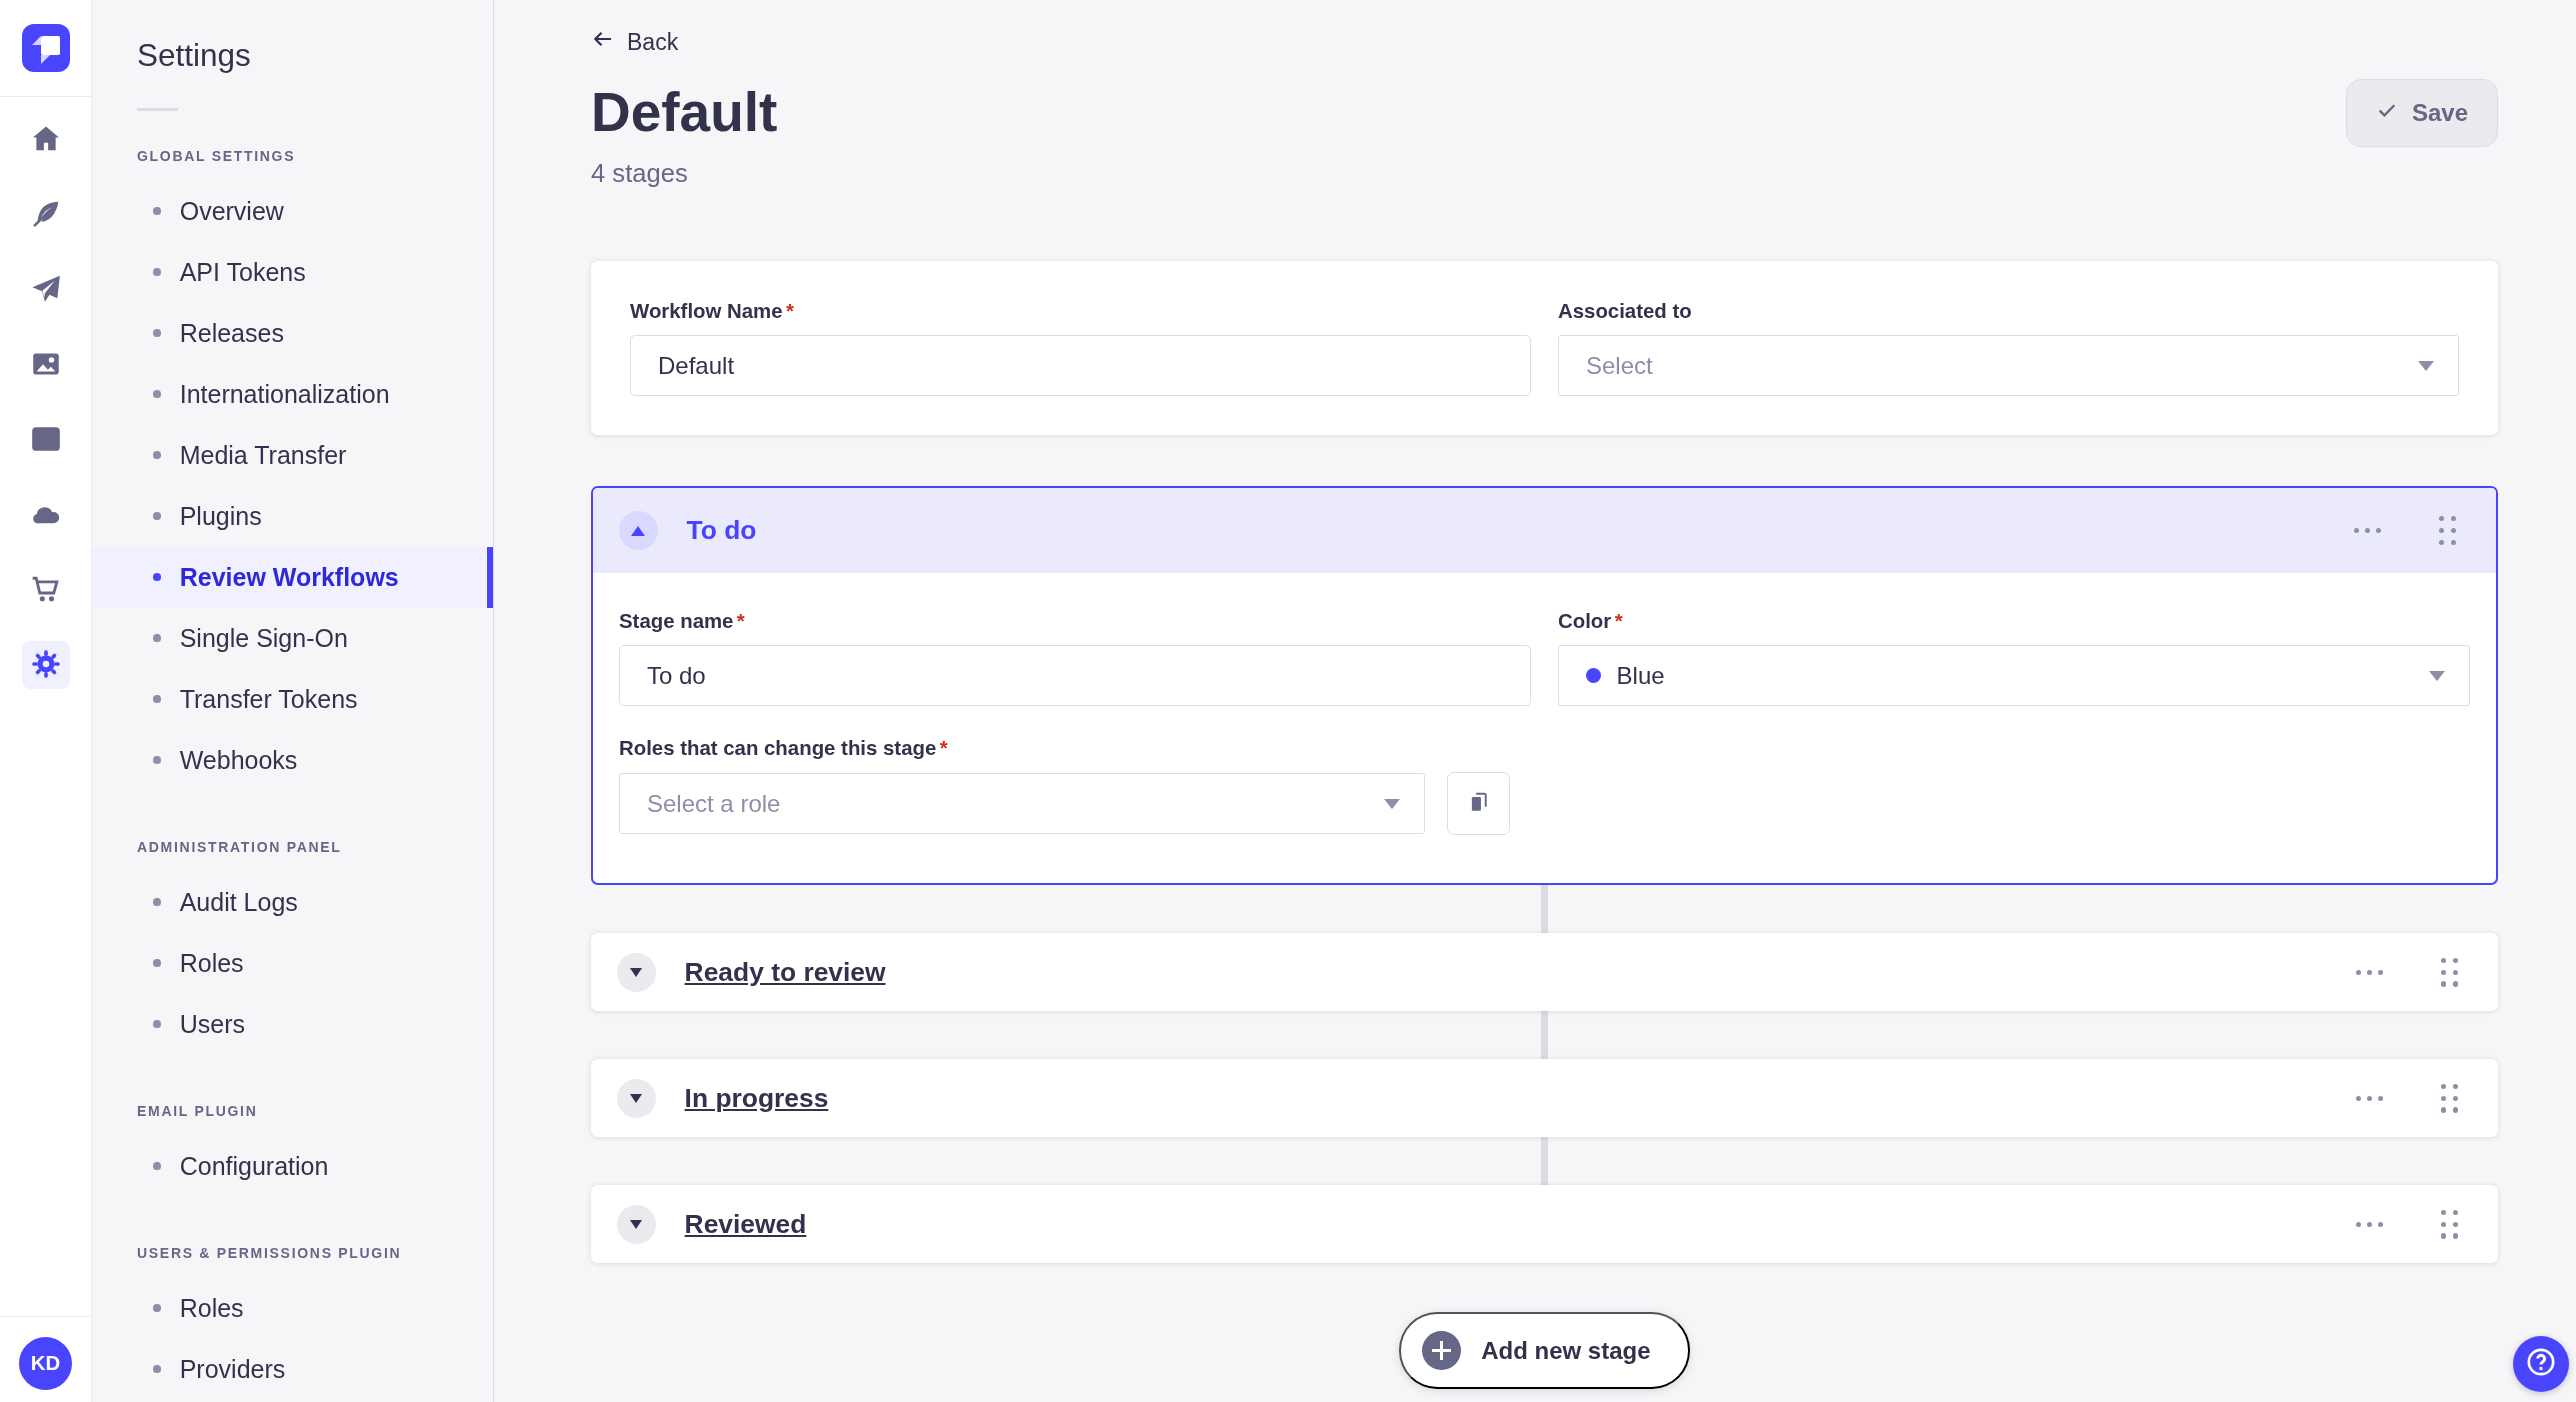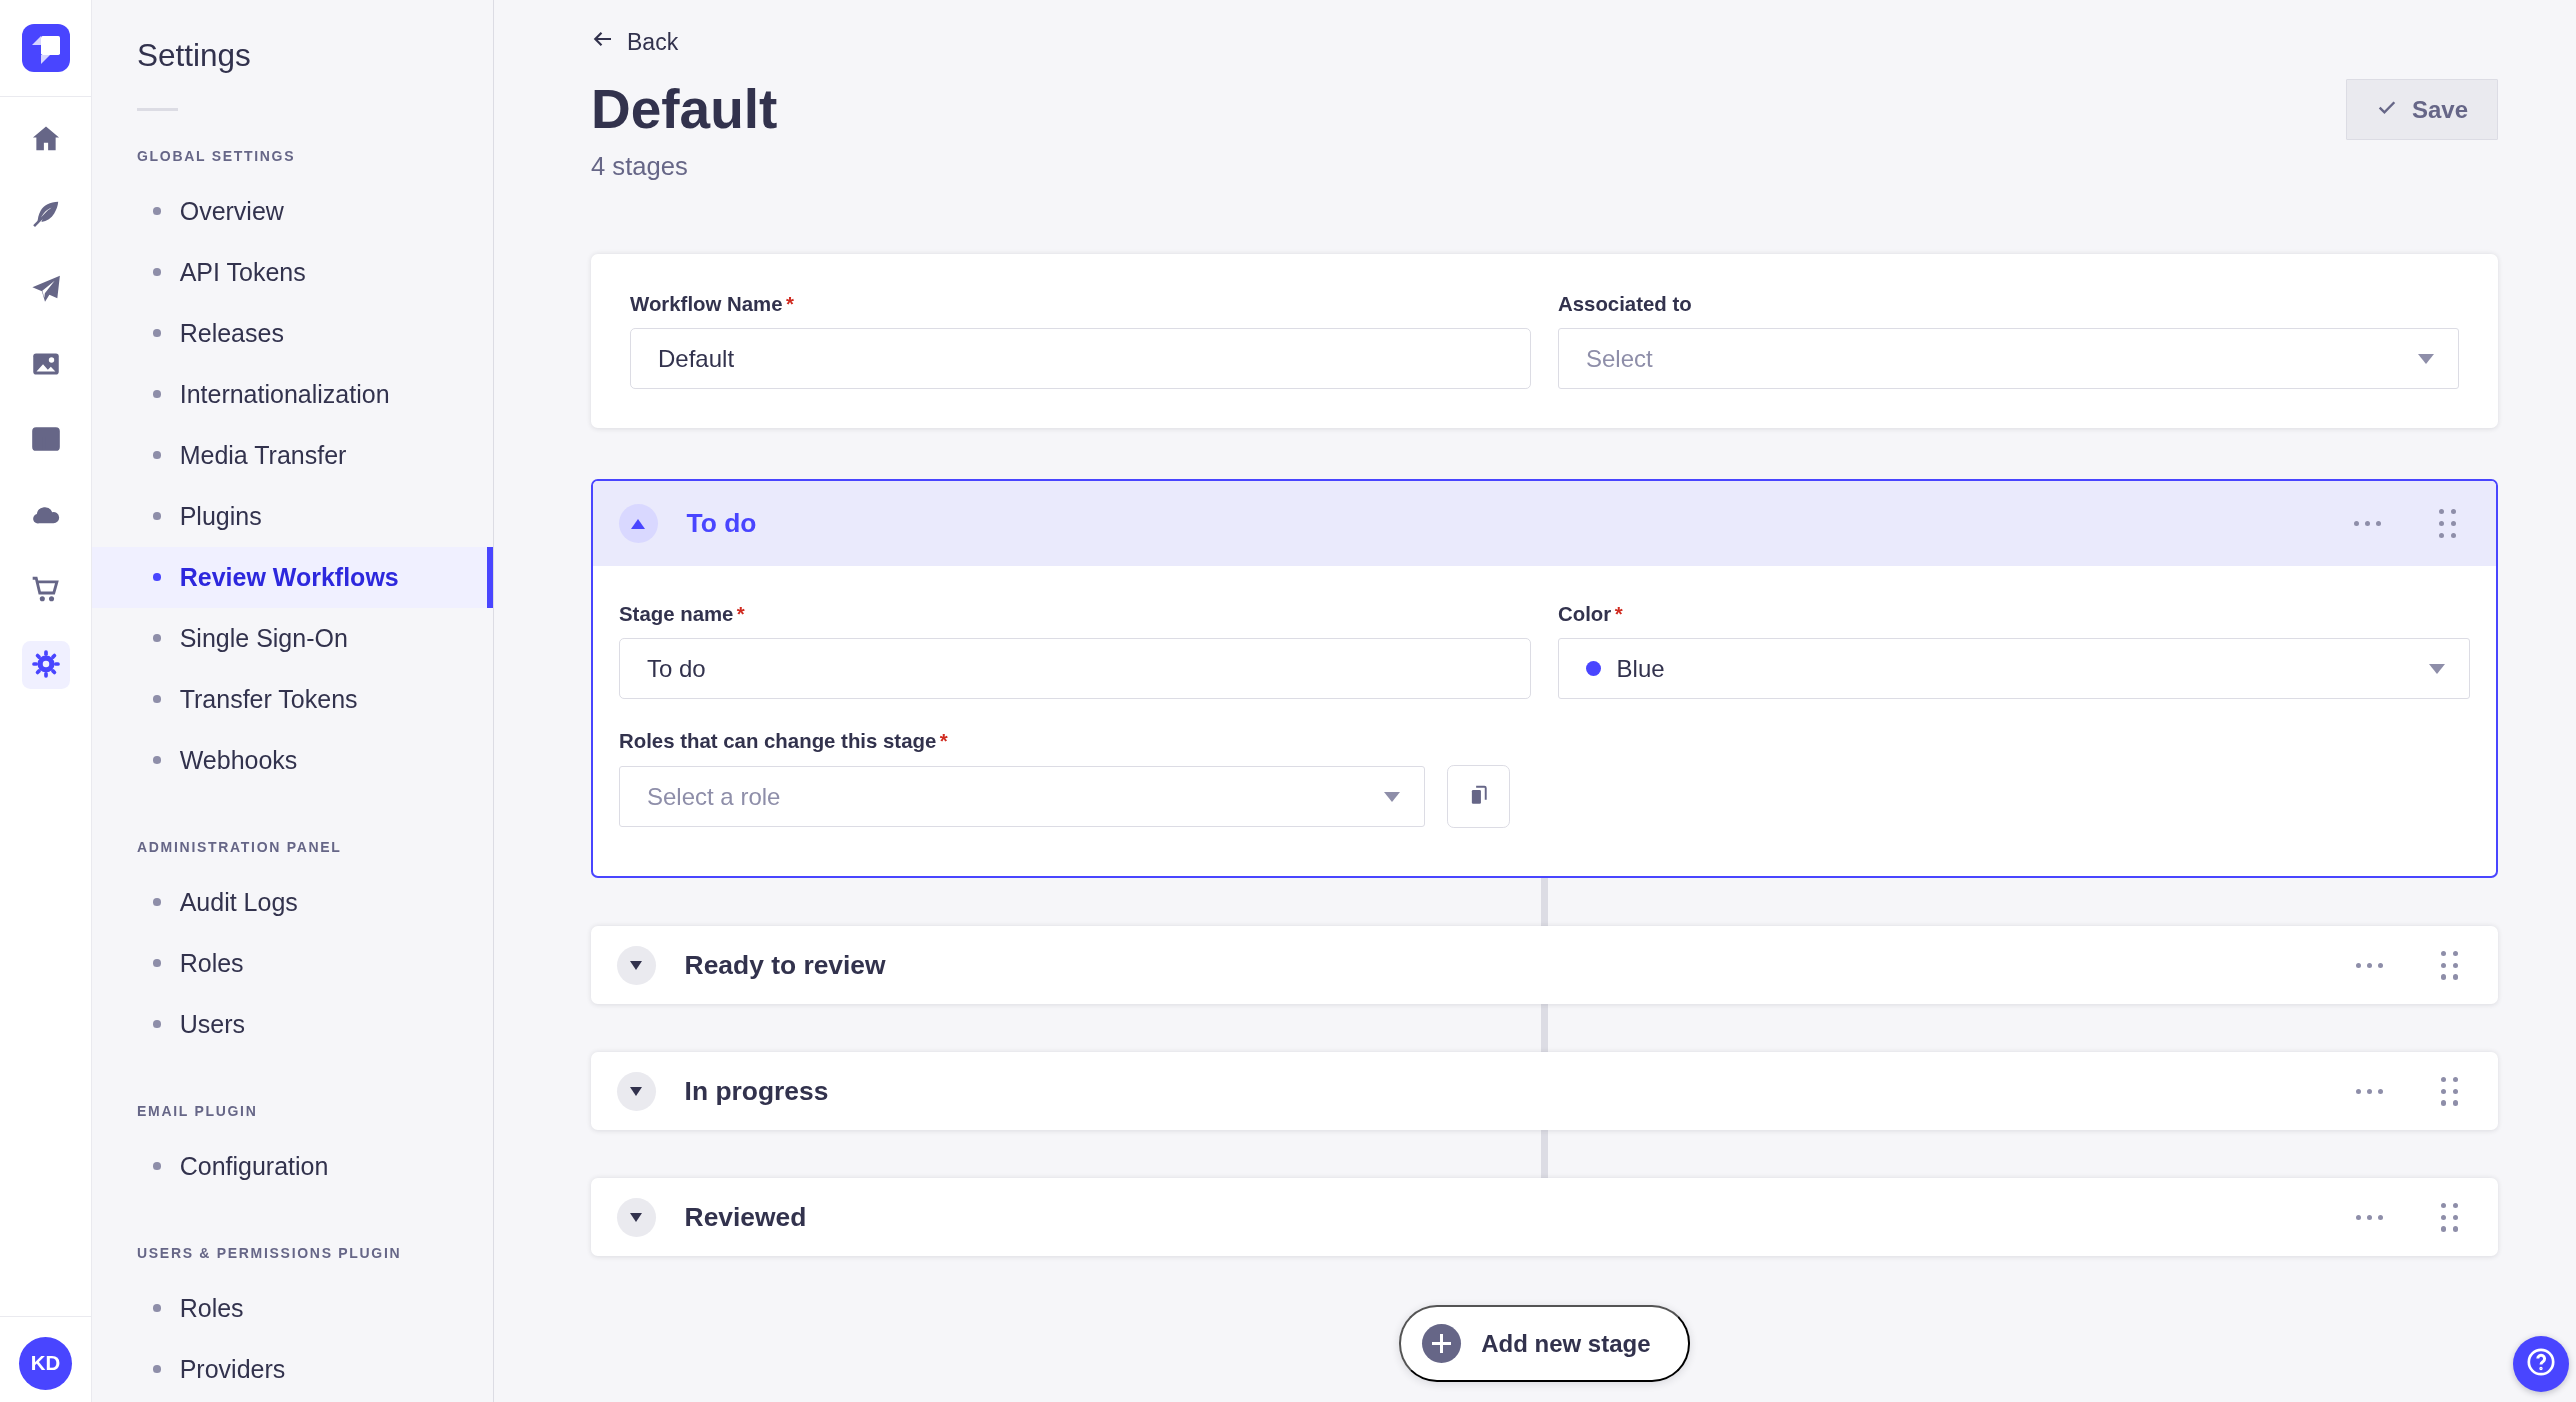--- a/index.html
+++ b/index.html
@@ -52,22 +52,22 @@
   .nav-item.active { background:#f0f0ff; color:#2d28dd; border-right:6.8px solid #4945ff; font-weight:700; }
   .nav-item.active .bullet { background:#4945ff; }
   
   #content { position:absolute; left:494px; top:0; right:0; bottom:0; overflow:hidden;
     padding:22px 78px 0 97px; }
   #back-link { display:inline-flex; align-items:center; gap:12px; font-size:23px; color:#32324d;
     cursor:pointer; margin-top:5.1px; }
   #back-link svg { width:24px; height:24px; stroke:#32324d; fill:none; stroke-width:2.2; }
   #title-row { display:flex; align-items:center; justify-content:space-between; margin-top:22px; }
   #page-title { font-size:55px; font-weight:700; color:#32324d; line-height:1.05; }
-  #save-button { height:61px; padding:0 29px; display:inline-flex; align-items:center; gap:13.6px;
-    background:#eaeaef; border:0.9px solid #dcdce4; border-radius:1px; color:#666687;
+  #save-button { height:68px; padding:0 29px; display:inline-flex; align-items:center; gap:13.6px;
+    background:#eaeaef; border:0.9px solid #dcdce4; border-radius:15px; color:#666687;
     font-size:24px; font-weight:700; cursor:pointer; }
   #save-button svg { width:22px; height:22px; stroke:#666687; fill:none; stroke-width:2.6; }
   #page-subtitle { font-size:25.6px; color:#666687; margin-top:12px; }
   
   .card { background:#ffffff; border-radius:6.8px; box-shadow:0 0.9px 5.1px rgba(33,33,52,.12); }
   #workflow-card { margin-top:73px; padding:39px; }
   .grid-2 { display:grid; grid-template-columns:1fr 1fr; column-gap:27px; }
   .field-label { font-size:20.4px; font-weight:700; color:#32324d; margin-bottom:12px; display:block; }
   .req::after { content:"*"; color:#d02b20; margin-left:3.4px; }
   .text-input { width:100%; height:61px; border:0.9px solid #dcdce4; border-radius:5.1px;
@@ -103,21 +103,21 @@
   .dots-menu i { width:5.1px; height:5.1px; border-radius:50%; background:#8e8ea9; }
   .drag-handle { display:grid; grid-template-columns:5.1px 5.1px; grid-auto-rows:5.1px; gap:6.8px; cursor:grab; padding:3.4px; }
   .drag-handle i { width:5.1px; height:5.1px; border-radius:50%; background:#8e8ea9; }
   #stage-expanded-body { padding:37px 26px 48px; }
   #roles-row { margin-top:31px; }
   #roles-line { display:flex; align-items:center; gap:22px; }
   #roles-select { width:806px; }
   #duplicate-button { width:63px; height:63px; border:0.9px solid #dcdce4; border-radius:6.8px; background:#fff;
     display:flex; align-items:center; justify-content:center; cursor:pointer; }
   #duplicate-button svg { width:25.6px; height:25.6px; }
-  .stage-collapsed { height:78px; display:flex; align-items:center; padding:0 37px 0 25.6px; margin-top:48px; }
+  .stage-collapsed { height:78px; display:flex; align-items:center; padding:0 37px 0 25.6px; margin-top:48px;text-decoration:underline; }
   
   #add-stage-row { display:flex; justify-content:center; margin-top:49px; }
   #add-stage-button { height:77px; border-radius:38px; background:#fff; box-shadow:0 1.7px 8.5px rgba(33,33,52,.14);
     display:inline-flex; align-items:center; gap:20.4px; padding:0 37px 0 20.4px; cursor:pointer; }
   #add-plus { width:39px; height:39px; border-radius:50%; background:#666687; position:relative; flex:none; }
   #add-plus::before, #add-plus::after { content:""; position:absolute; background:#fff; }
   #add-plus::before { left:10.2px; top:18px; width:19px; height:3.4px; }
   #add-plus::after { left:18px; top:10.2px; width:3.4px; height:19px; }
   #add-stage-label { font-size:24px; font-weight:700; color:#32324d; }
   #help-button { position:absolute; right:6.8px; bottom:10.2px; width:56px; height:56px; border-radius:50%;

